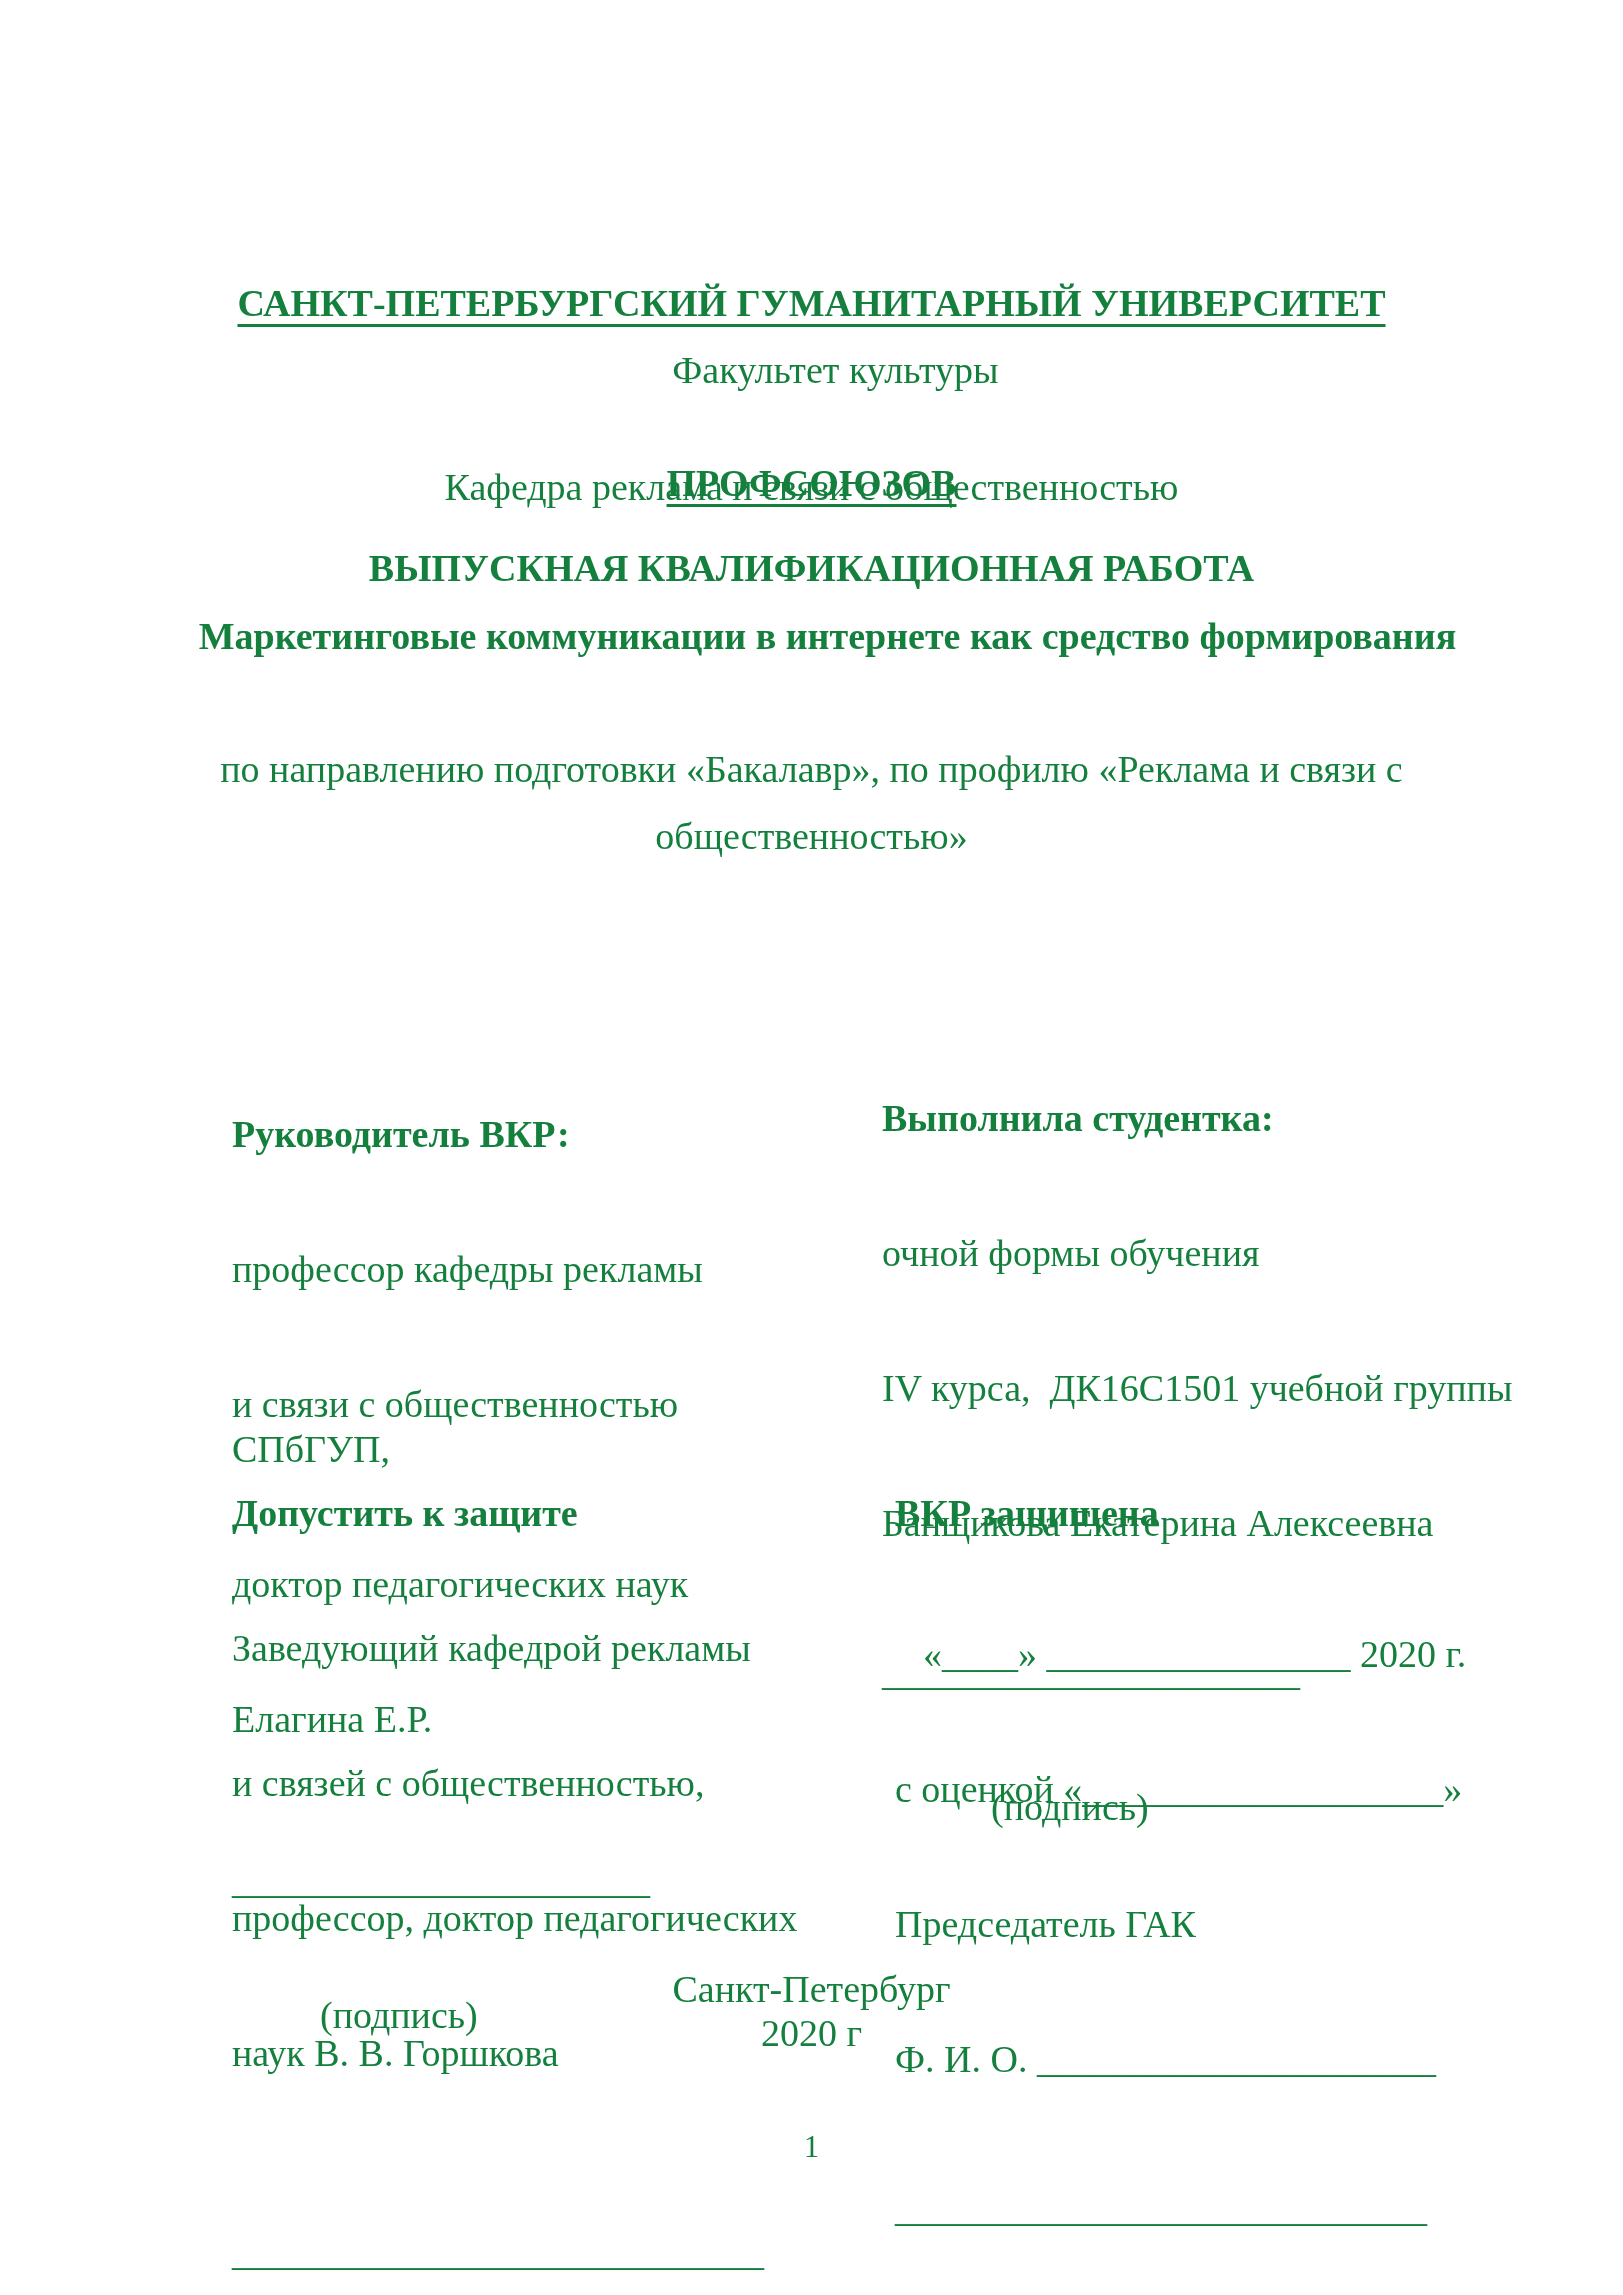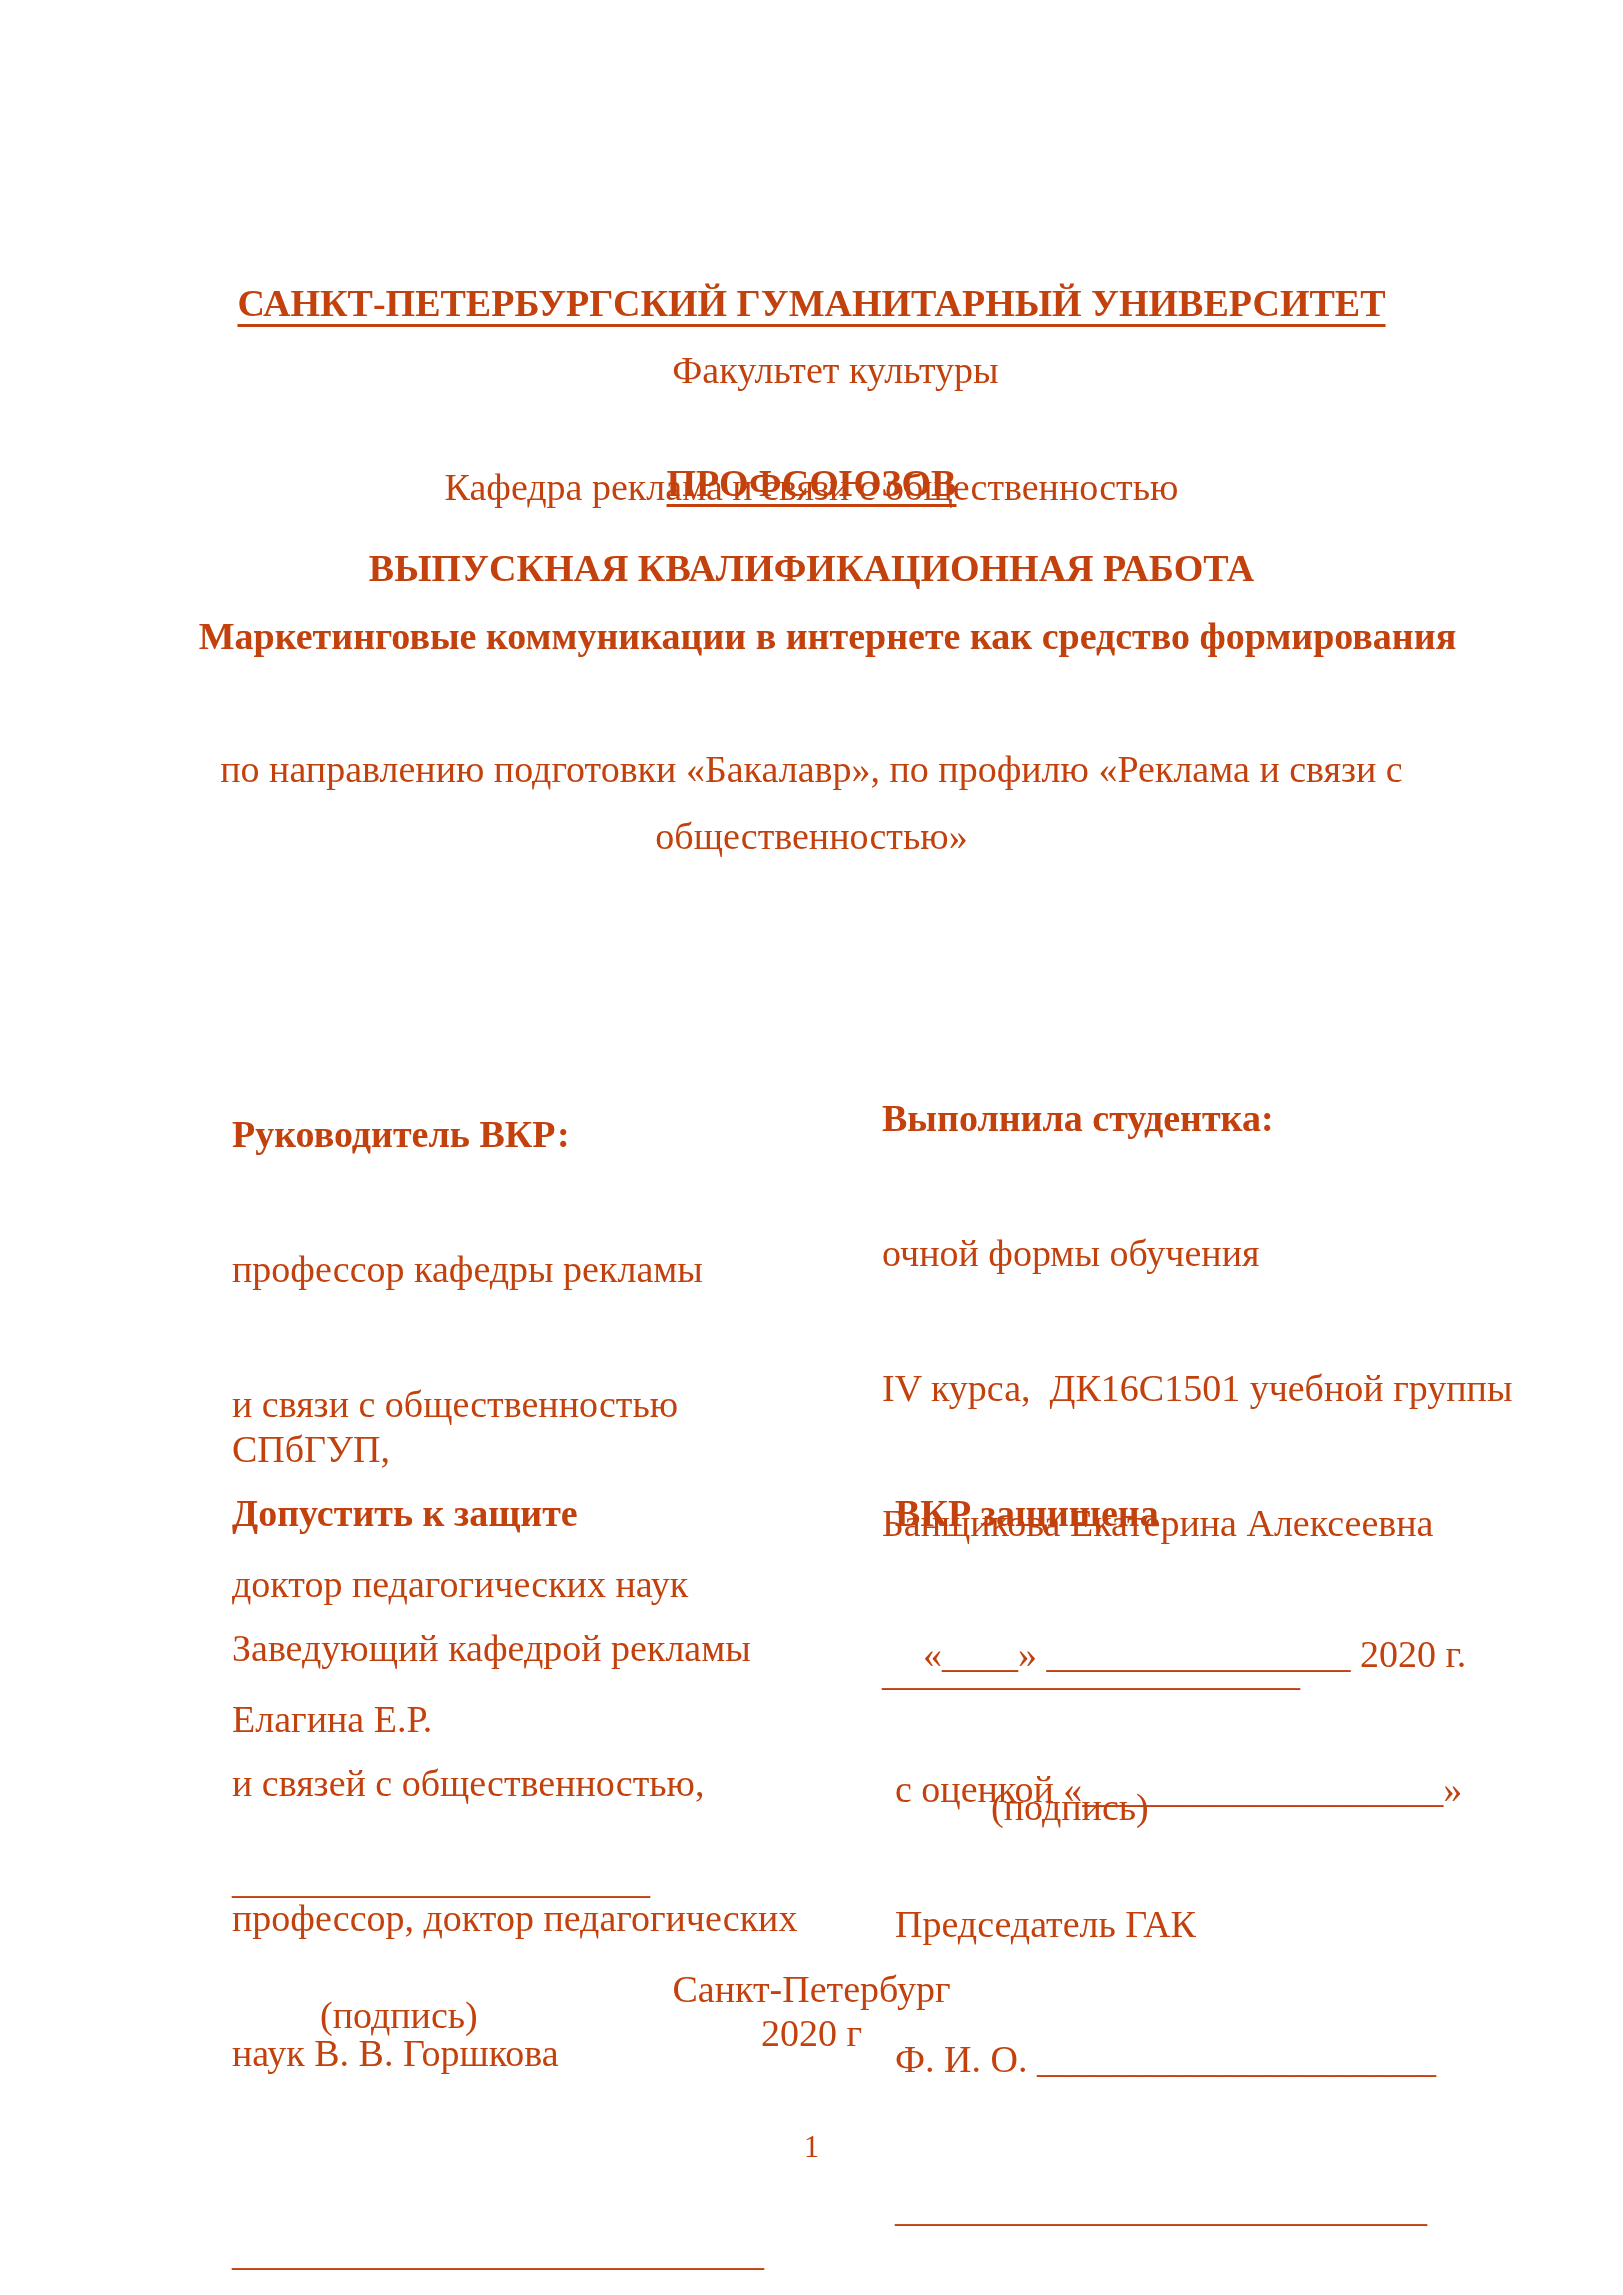--- a/index.html
+++ b/index.html
@@ -5,21 +5,21 @@
   html, body {
     margin: 0;
     padding: 0;
     background: #ffffff;
   }
   .page {
     position: relative;
     width: 1623px;
     height: 2295px;
     background: #ffffff;
-    color: #c2410c;
+    color: #15803d;
     font-family: "Liberation Serif", "DejaVu Serif", serif;
     font-size: 38px;
     overflow: hidden;
   }
   .centered {
     position: absolute;
     left: 0;
     width: 100%;
     text-align: center;
     white-space: pre-wrap;

